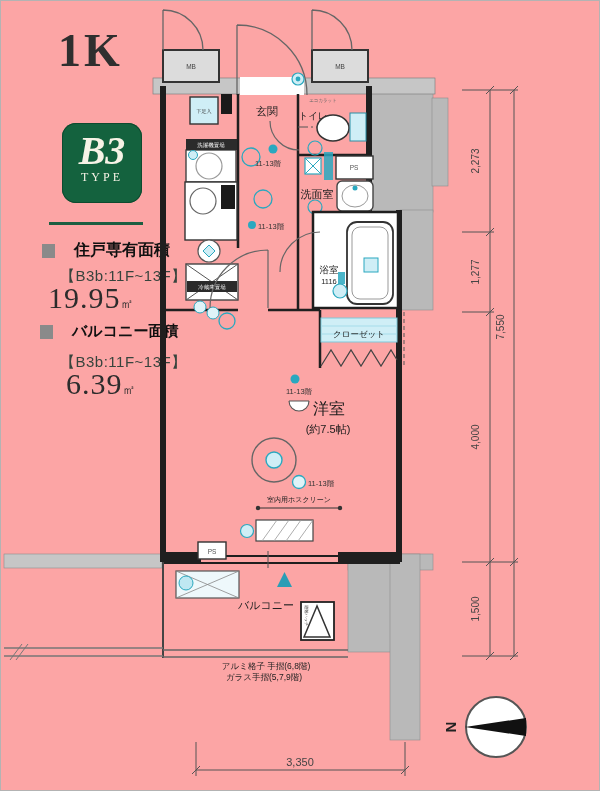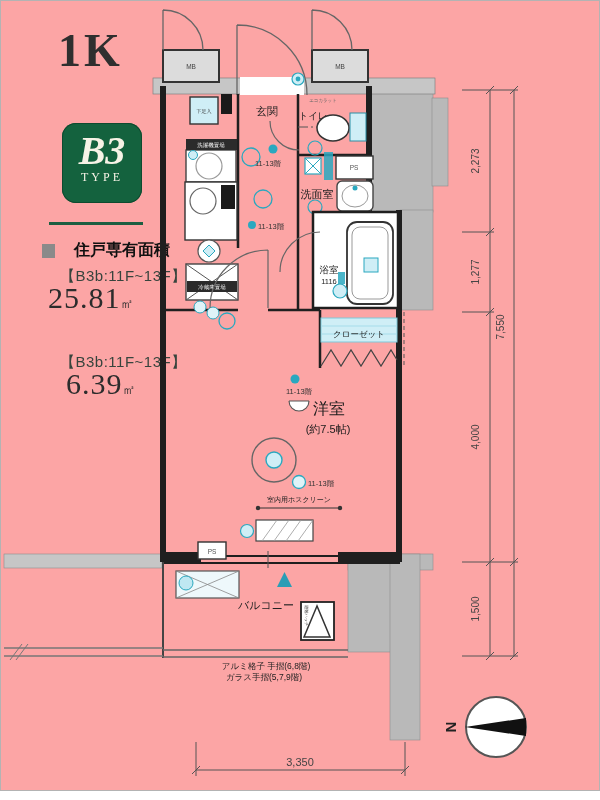--- a/index.html
+++ b/index.html
@@ -35,22 +35,26 @@
     <span class="serif sub">TYPE</span>
   </div>
 
   <div class="abs underline" style="left:49px;top:222px;width:94px;"></div>
 
   <div class="abs sec-row" style="left:42px;top:240px;">
     <div class="sq"></div>
     <div class="sec-label">住戸専有面積</div>
   </div>
   <div class="abs range" style="left:60px;top:267px;">【B3b:11F~13F】</div>
-  <div class="abs serif bigval" style="left:48px;top:281px;"><span>25.81</span><span class="unit">㎡</span></div>
-
+  <div class="abs serif bigval" style="left:48px;top:281px;"><span>19.95</span><span class="unit">㎡</span></div>
+
+  <div class="abs sec-row" style="left:40px;top:322px;">
+    <div class="sq"></div>
+    <div class="sec-label" style="font-size:15px;">バルコニー面積</div>
+  </div>
   <div class="abs range" style="left:60px;top:353px;">【B3b:11F~13F】</div>
   <div class="abs serif bigval" style="left:66px;top:367px;"><span>6.39</span><span class="unit">㎡</span></div>
 
   <svg class="abs" style="left:0;top:0;" width="600" height="800" viewBox="0 0 600 800">
 
     <g>
       <rect x="368" y="92" width="65" height="120" fill="#b9b9b9" stroke="#8c8c8c" stroke-width="0.6"></rect>
       <rect x="432" y="98" width="16" height="88" fill="#b9b9b9" stroke="#8c8c8c" stroke-width="0.6"></rect>
       <rect x="400" y="210" width="33" height="100" fill="#b9b9b9" stroke="#8c8c8c" stroke-width="0.6"></rect>
       <rect x="348" y="554" width="85" height="16" fill="#b9b9b9" stroke="#8c8c8c" stroke-width="0.6"></rect>

